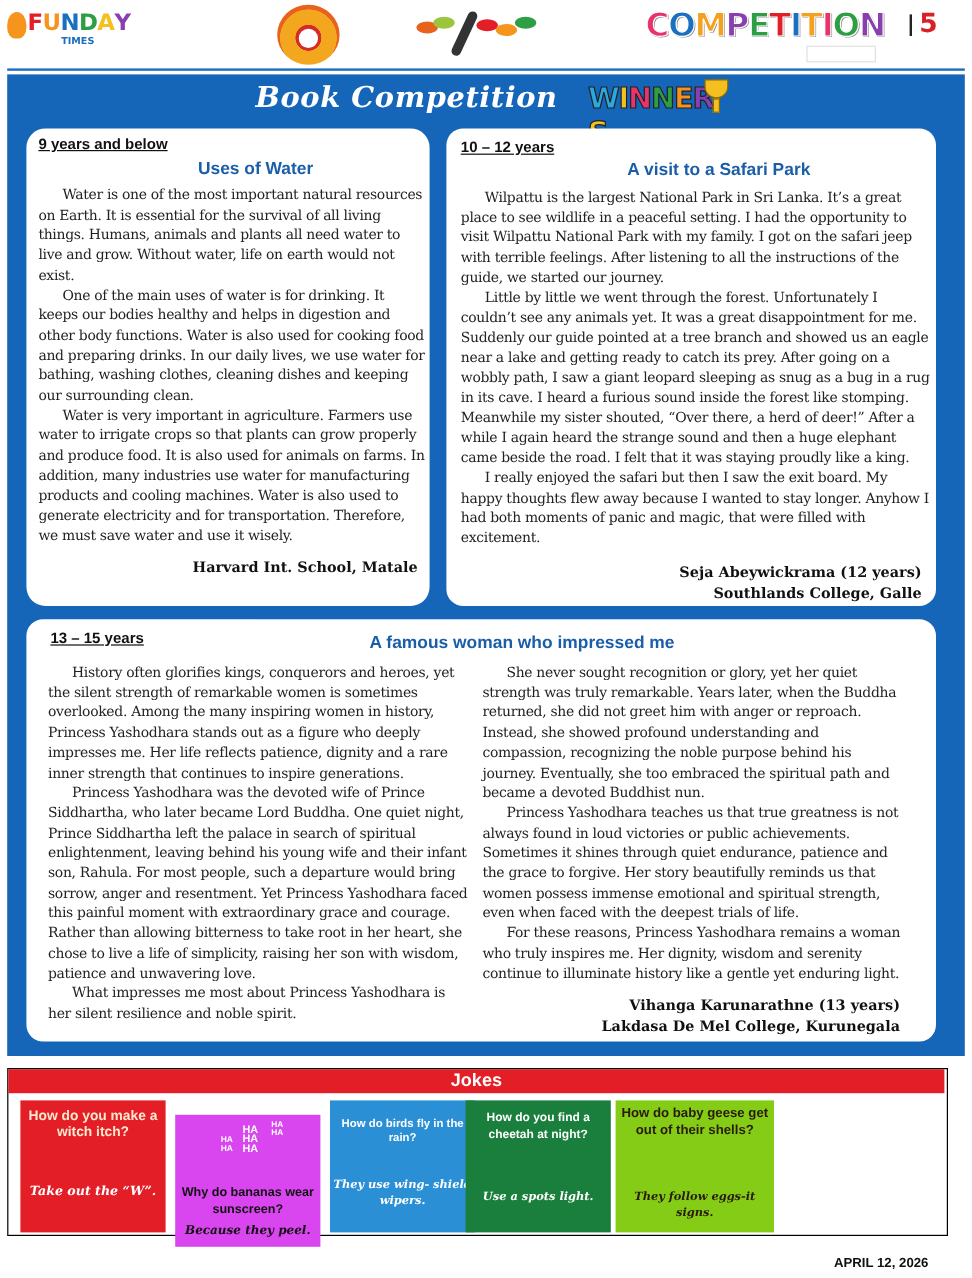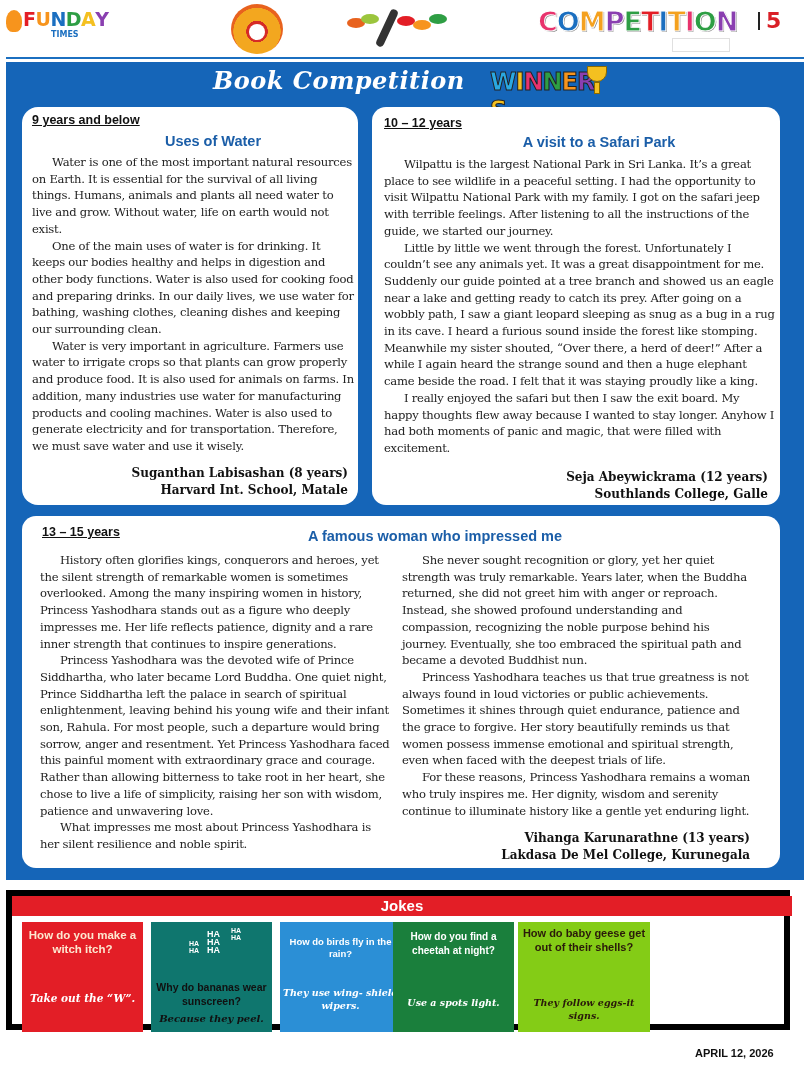--- a/index.html
+++ b/index.html
@@ -39,21 +39,21 @@
   .p2 { left: 372px; top: 107px; width: 408px; height: 398px; }
   .p3 { left: 22px; top: 516px; width: 758px; height: 352px; }
 
   .age { position: absolute; font-family: "Liberation Sans", sans-serif; font-weight: bold; font-size: 12.5px; text-decoration: underline; color: #111; }
   .stitle { position: absolute; font-family: "Liberation Sans", sans-serif; font-weight: bold; font-size: 14.5px; color: #1b5ea8; white-space: nowrap; padding-left: 46px; }
   .body { position: absolute; font-family: "DejaVu Serif", serif; font-size: 11.6px; line-height: 16.7px; color: #222; letter-spacing: -0.25px; }
   .body p { text-indent: 20px; }
   .byline { position: absolute; text-align: right; font-family: "DejaVu Serif", serif; font-weight: bold; font-size: 12px; line-height: 17px; color: #111; white-space: nowrap; }
 
   
-  .jokes { position: absolute; left: 6px; top: 890px; width: 784px; height: 140px; border: 6px solid #000000; background: #fff; }
+  .jokes { position: absolute; left: 6px; top: 890px; width: 784px; height: 140px; border: 1px solid #000000; background: #fff; }
   .jokes-header { position: absolute; left: 0; top: 0; width: 780px; height: 20px; background: #e31e26; color: #ffffff; font-family: "Liberation Sans", sans-serif; font-weight: bold; font-size: 15px; text-align: center; line-height: 20px; }
   .card { position: absolute; top: 26px; height: 110px; width: 121px; text-align: center; }
   .card .q { position: absolute; left: 4px; right: 4px; font-family: "Liberation Sans", sans-serif; font-weight: bold; font-size: 10.5px; line-height: 14px; }
   .card .a { position: absolute; left: 2px; right: 2px; font-family: "DejaVu Serif", serif; font-style: italic; font-weight: bold; font-size: 9.5px; line-height: 13px; }
   .haha { position: absolute; font-family: "Liberation Sans", sans-serif; font-weight: bold; color: #ffffff; font-size: 7px; line-height: 7px; text-align: center; }
 
   .date { position: absolute; left: 695px; top: 1047px; font-family: "Liberation Sans", sans-serif; font-weight: bold; font-size: 11px; color: #111; }
 </style>
 </head>
 <body>
@@ -90,21 +90,20 @@
 
 <div class="panel p1">
   <div class="age" style="left:10px;top:6px;">9 years and below</div>
   <div class="stitle" style="left:0;right:0;top:26px;text-align:center;">Uses of Water</div>
   <div class="body" style="left:10px;top:47px;width:322px;">
     <p>Water is one of the most important natural resources on Earth. It is essential for the survival of all living things. Humans, animals and plants all need water to live and grow. Without water, life on earth would not exist.</p>
     <p>One of the main uses of water is for drinking. It keeps our bodies healthy and helps in digestion and other body functions. Water is also used for cooking food and preparing drinks. In our daily lives, we use water for bathing, washing clothes, cleaning dishes and keeping our surrounding clean.</p>
     <p>Water is very important in agriculture. Farmers use water to irrigate crops so that plants can grow properly and produce food. It is also used for animals on farms. In addition, many industries use water for manufacturing products and cooling machines. Water is also used to generate electricity and for transportation. Therefore, we must save water and use it wisely.</p>
   </div>
   <div class="byline" style="right:10px;top:358px;">
-    <div>Suganthan Labisashan (8 years)</div>
     <div>Harvard Int. School, Matale</div>
   </div>
 </div>
 
 <div class="panel p2">
   <div class="age" style="left:12px;top:9px;">10 – 12 years</div>
   <div class="stitle" style="left:0;right:0;top:27px;text-align:center;">A visit to a Safari Park</div>
   <div class="body" style="left:12px;top:49px;width:392px;">
     <p>Wilpattu is the largest National Park in Sri Lanka. It’s a great place to see wildlife in a peaceful setting. I had the opportunity to visit Wilpattu National Park with my family. I got on the safari jeep with terrible feelings. After listening to all the instructions of the guide, we started our journey.</p>
     <p>Little by little we went through the forest. Unfortunately I couldn’t see any animals yet. It was a great disappointment for me. Suddenly our guide pointed at a tree branch and showed us an eagle near a lake and getting ready to catch its prey. After going on a wobbly path, I saw a giant leopard sleeping as snug as a bug in a rug in its cave. I heard a furious sound inside the forest like stomping. Meanwhile my sister shouted, “Over there, a herd of deer!” After a while I again heard the strange sound and then a huge elephant came beside the road. I felt that it was staying proudly like a king.</p>
@@ -136,21 +135,21 @@
 </div>
 
 <div class="jokes">
   <div class="jokes-header">Jokes</div>
 
   <div class="card" style="left: 10px; background: rgb(227, 30, 38);" id="card0">
     <div class="q" style="top: 6px; font-size: 11.5px; color: rgb(253, 232, 208);">How do you make a witch itch?</div>
     <div class="a" style="top: 70px; font-size: 10.5px; color: rgb(255, 255, 255);">Take out the “W”.</div>
   </div>
 
-  <div class="card" style="left: 139px; background: #0f766e;" id="card1">
+  <div class="card" style="left: 139px; background: #d946ef; margin-top: 12px;" id="card1">
     <div class="haha" style="left:38px;top:18px;"><span>HA</span><br><span>HA</span></div>
     <div class="haha" style="left:56px;top:8px;font-size:9px;line-height:8px;"><span>HA</span><br><span>HA</span><br><span>HA</span></div>
     <div class="haha" style="left:80px;top:5px;"><span>HA</span><br><span>HA</span></div>
     <div class="q" style="top: 58px; color: rgb(17, 17, 17);">Why do bananas wear sunscreen?</div>
     <div class="a" style="top: 90px; font-size: 10px; color: rgb(17, 17, 17);">Because they peel.</div>
   </div>
 
   <div class="card" style="left: 268px; background: rgb(43, 143, 214);" id="card2">
     <div class="q" style="top: 14px; font-size: 9.5px; line-height: 12px; color: rgb(255, 255, 255);">How do birds fly in the rain?</div>
     <div class="a" style="top: 64px; color: rgb(255, 255, 255);">They use wing- shield wipers.</div>

